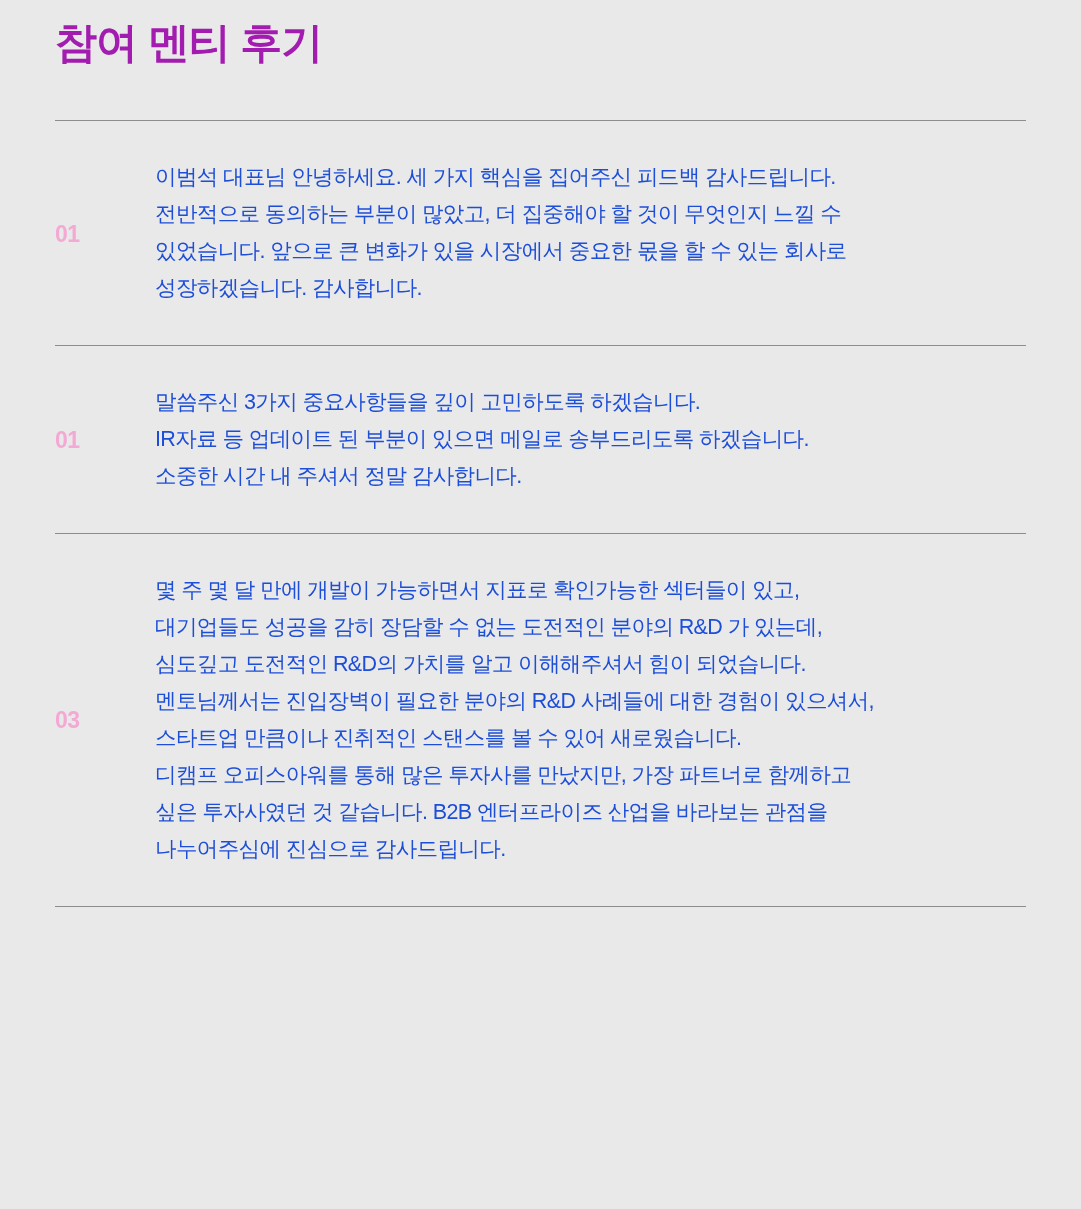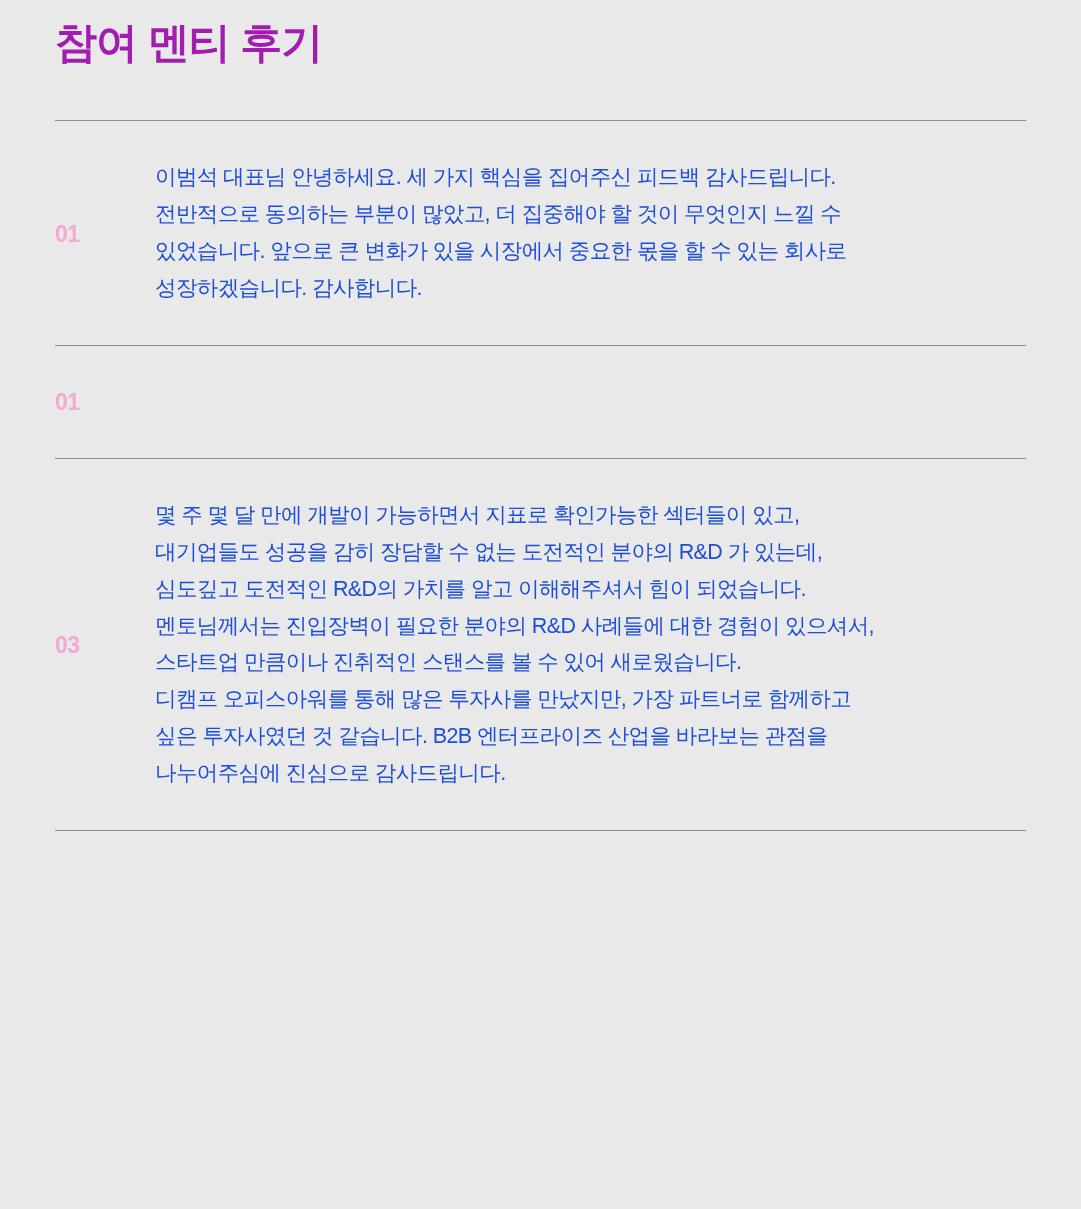--- a/index.html
+++ b/index.html
@@ -82,20 +82,23 @@
       <div class="review-num">01</div>
       <div class="review-body">이범석 대표님 안녕하세요. 세 가지 핵심을 집어주신 피드백 감사드립니다.
 전반적으로 동의하는 부분이 많았고, 더 집중해야 할 것이 무엇인지 느낄 수
 있었습니다. 앞으로 큰 변화가 있을 시장에서 중요한 몫을 할 수 있는 회사로
 성장하겠습니다. 감사합니다.</div>
     </li>
     <div class="divider"></div>
 
     <li class="review-item">
       <div class="review-num">01</div>
+      <div class="review-body">말씀주신 3가지 중요사항들을 깊이 고민하도록 하겠습니다.
+IR자료 등 업데이트 된 부분이 있으면 메일로 송부드리도록 하겠습니다.
+소중한 시간 내 주셔서 정말 감사합니다.</div>
     </li>
     <div class="divider"></div>
 
     <li class="review-item">
       <div class="review-num">03</div>
       <div class="review-body">몇 주 몇 달 만에 개발이 가능하면서 지표로 확인가능한 섹터들이 있고,
 대기업들도 성공을 감히 장담할 수 없는 도전적인 분야의 R&amp;D 가 있는데,
 심도깊고 도전적인 R&amp;D의 가치를 알고 이해해주셔서 힘이 되었습니다.
 멘토님께서는 진입장벽이 필요한 분야의 R&amp;D 사례들에 대한 경험이 있으셔서,
 스타트업 만큼이나 진취적인 스탠스를 볼 수 있어 새로웠습니다.

